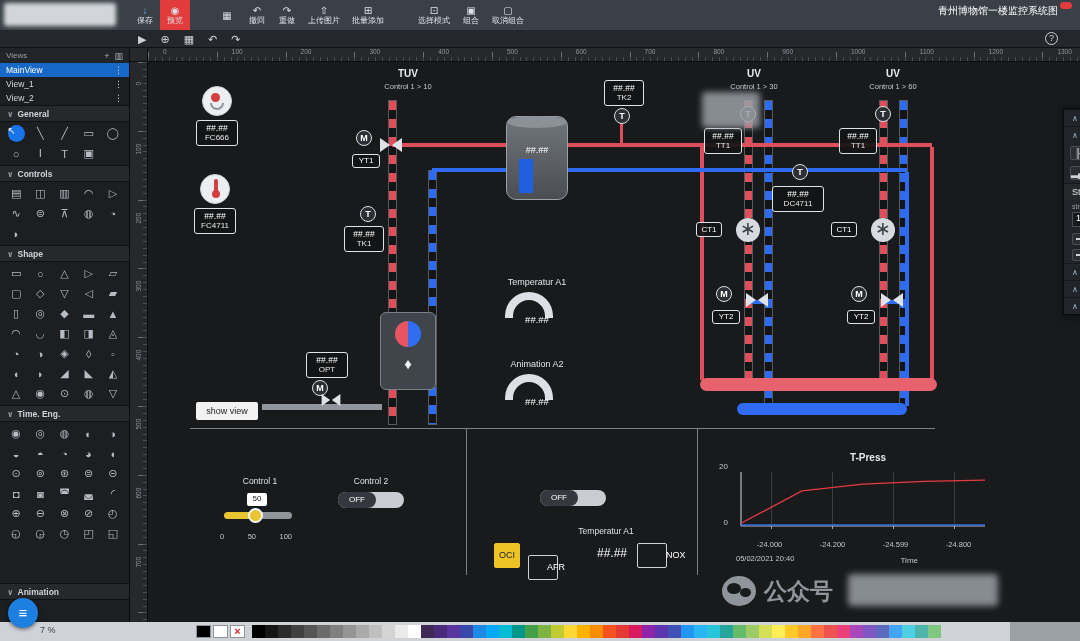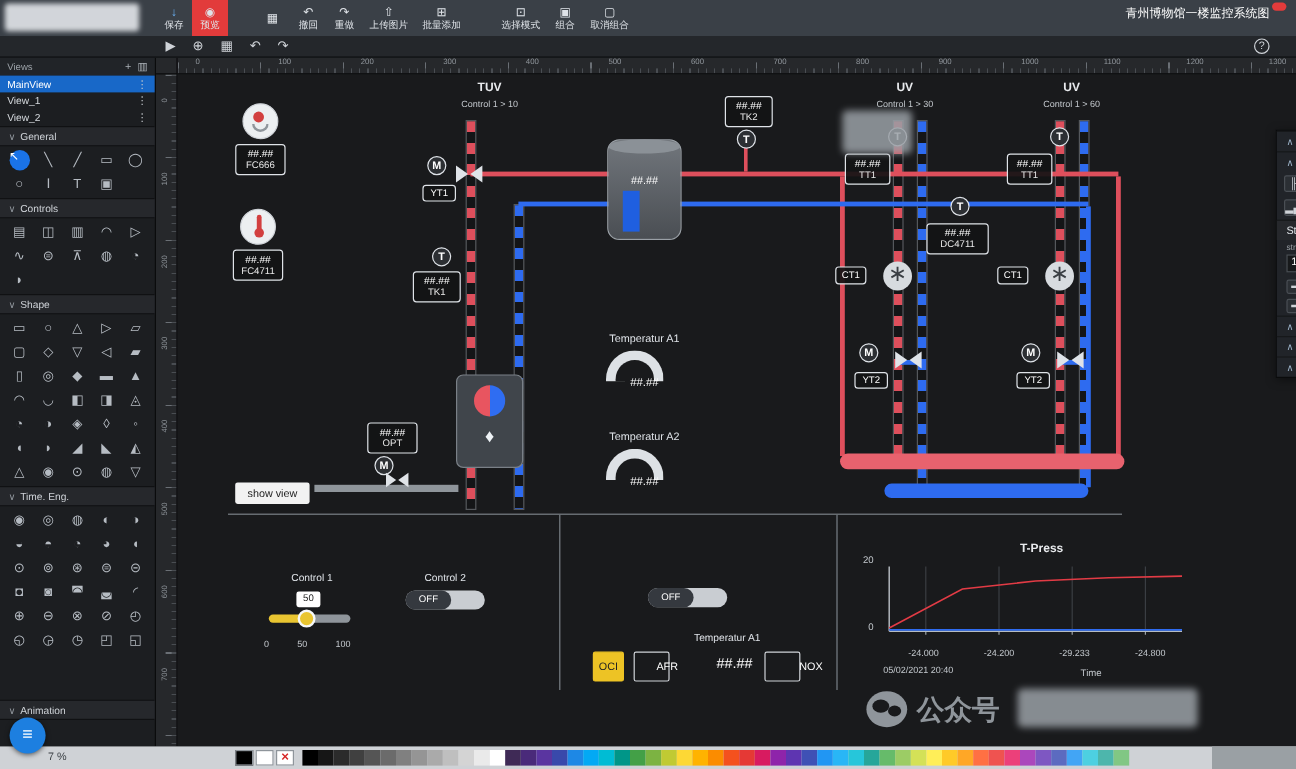--- a/index.html
+++ b/index.html
@@ -25,21 +25,21 @@
 
   
   #sidebar{position:absolute;left:0;top:48px;width:130px;height:574px;background:#1c1e21;border-right:1px solid #0a0b0c;z-index:20;overflow:hidden;}
   .views-head{height:15px;display:flex;align-items:center;padding:0 6px;color:#9aa0a6;font-size:8px;background:#212428;}
   .views-head .sp{flex:1;}
   .vh-ico{color:#aab0b6;font-size:9px;margin-left:5px;cursor:pointer;}
   .view-row{height:14px;display:flex;align-items:center;padding:0 6px;color:#d6dade;font-size:8.5px;cursor:pointer;}
   .view-row.active{background:#1868c8;color:#fff;}
   .view-row .sp{flex:1;}
   .kebab{color:#c3c8cd;font-size:9px;}
-  .sec{height:17px;line-height:17px;background:#26282c;border-top:1px solid #101113;border-bottom:1px solid #101113;color:#cfd3d8;font-size:8.5px;padding-left:7px;cursor:pointer;}
+  .sec{height:17px;line-height:17px;background:#26282c;border-top:1px solid #101113;border-bottom:1px solid #101113;color:#cfd3d8;font-size:8.5px;padding-left:7px;cursor:pointer;font-weight:bold;}
   .sec .chev{color:#8f959b;margin-right:4px;font-size:8px;}
   .grid{display:grid;grid-template-columns:repeat(5,1fr);padding:2px 4px;row-gap:1px;}
   .g-ico{height:19px;display:flex;align-items:center;justify-content:center;color:#b6bcc3;font-size:11px;cursor:pointer;}
   .tool-active{background:#1a73e8;border-radius:50%;color:#fff;width:17px;height:17px;margin:auto;font-size:10px;}
   .sec.anim{margin-top:38px;}
   #fab{position:absolute;left:8px;top:598px;width:30px;height:30px;border-radius:50%;background:#1d7fe0;color:#fff;font-size:15px;line-height:29px;text-align:center;z-index:60;cursor:pointer;box-shadow:0 1px 4px rgba(0,0,0,.6);}
 
   
   #workspace{position:absolute;left:130px;top:48px;width:950px;height:574px;background:#17181a;}
   #ruler-corner{position:absolute;left:0;top:0;width:18px;height:14px;background:#26282b;border-right:1px solid #0c0d0e;border-bottom:1px solid #0c0d0e;z-index:5;}
@@ -444,21 +444,21 @@
     <div class="mcirc" style="left:568px;top:224px;">M</div>
     <div class="bowtie" style="left:598px;top:231px;"></div>
     <div class="lbox" style="left:564px;top:248px;width:28px;height:14px;">YT2</div>
     <div class="mcirc" style="left:703px;top:224px;">M</div>
     <div class="bowtie" style="left:733px;top:231px;"></div>
     <div class="lbox" style="left:699px;top:248px;width:28px;height:14px;">YT2</div>
 
     <div class="gauge-label" style="left:329px;top:215px;width:120px;">Temperatur A1</div>
     <div class="gauge" style="left:357px;top:230px;"></div>
     <div class="gauge-value" style="left:357px;top:252px;width:64px;">##.##</div>
-    <div class="gauge-label" style="left:329px;top:297px;width:120px;">Temperatur A2</div>
+    <div class="gauge-label" style="left:329px;top:297px;width:120px;">Animation A2</div>
     <div class="gauge" style="left:357px;top:312px;"></div>
     <div class="gauge-value" style="left:357px;top:334px;width:64px;">##.##</div>
 
     <div class="humid">
       <div class="humid-circle"></div>
       <div class="humid-drop">♦</div>
     </div>
     <div class="dbox" style="left:158px;top:290px;width:42px;">
       <div class="db-v">##.##</div>
       <div class="db-l">OPT</div>
@@ -487,21 +487,21 @@
       <div class="toggle-off">OFF</div>
     </div>
 
     <div class="toggle" style="left:392px;top:428px;">
       <div class="toggle-off">OFF</div>
     </div>
 
     <div class="ctl-label" style="left:408px;top:464px;width:100px;">Temperatur A1</div>
     <div class="big-value" style="left:436px;top:484px;width:56px;">##.##</div>
     <div class="sbtn btn-y" style="left:346px;top:481px;width:26px;height:25px;">OCI</div>
-    <div class="sbtn btn-o" style="left:380px;top:481px;width:30px;height:25px;padding-left:18px;">AFR</div>
+    <div class="sbtn btn-o" style="left:380px;top:493px;width:30px;height:25px;padding-left:18px;">AFR</div>
     <div class="sbtn btn-o" style="left:489px;top:481px;width:30px;height:25px;padding-left:28px;">NOX</div>
 
     <div id="chart-title">T-Press</div>
     <div class="ytick" style="left:556px;top:400px;width:24px;">20</div>
     <div class="ytick" style="left:562px;top:456px;width:18px;">0</div>
     <div id="chart-svg-host"><svg width="260" height="70">
           <line x1="38.5" y1="6" x2="38.5" y2="60" stroke="#3a3e43" stroke-width="1"></line>
           <line x1="38.5" y1="60" x2="38.5" y2="63" stroke="#9aa0a6" stroke-width="1"></line>
           <line x1="99.5" y1="6" x2="99.5" y2="60" stroke="#3a3e43" stroke-width="1"></line>
           <line x1="99.5" y1="60" x2="99.5" y2="63" stroke="#9aa0a6" stroke-width="1"></line>
@@ -510,21 +510,21 @@
           <line x1="221.5" y1="6" x2="221.5" y2="60" stroke="#3a3e43" stroke-width="1"></line>
           <line x1="221.5" y1="60" x2="221.5" y2="63" stroke="#9aa0a6" stroke-width="1"></line>
           <line x1="8" y1="6" x2="8" y2="60" stroke="#b6bcc2" stroke-width="1.2"></line>
           <line x1="8" y1="60" x2="252" y2="60" stroke="#b6bcc2" stroke-width="1.2"></line>
           <polyline points="8,57.3 69,24.9 130,18.15 191,15.450000000000003 252,14.100000000000001" fill="none" stroke="#e23b45" stroke-width="1.3"></polyline>
           <polyline points="8,58.92 69,58.92 130,58.92 191,58.92 252,58.92" fill="none" stroke="#2e6bf0" stroke-width="1.3"></polyline>
         </svg></div>
     <div id="chart-xlabels">
         <span>-24.000</span>
         <span>-24.200</span>
-        <span>-29.233</span>
+        <span>-24.599</span>
         <span>-24.800</span>
       </div>
     <div id="chart-ts">05/02/2021 20:40</div>
     <div id="chart-xlabel">Time</div>
 
     <div id="wm-wechat"></div>
     <div id="wm-gzh">公众号</div>
     <div class="censor" style="left:700px;top:512px;width:150px;height:32px;"></div>
   </div>
 

